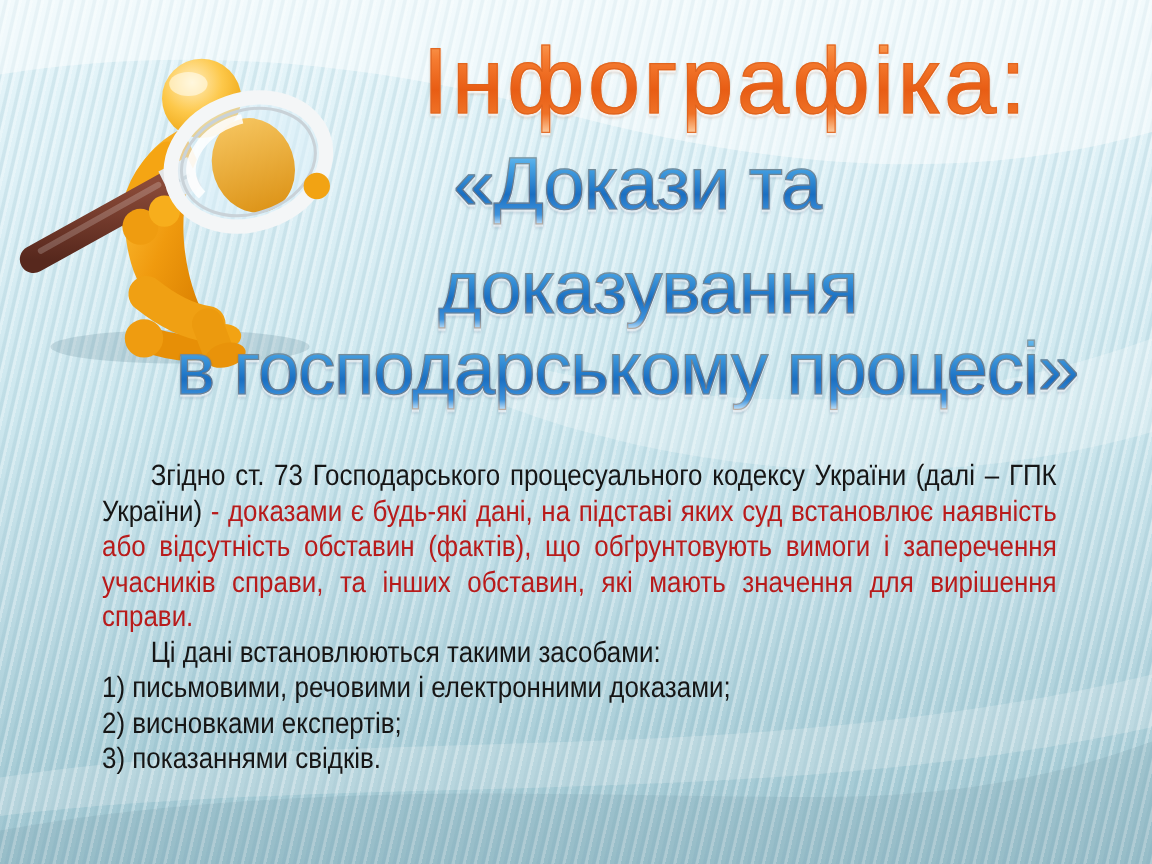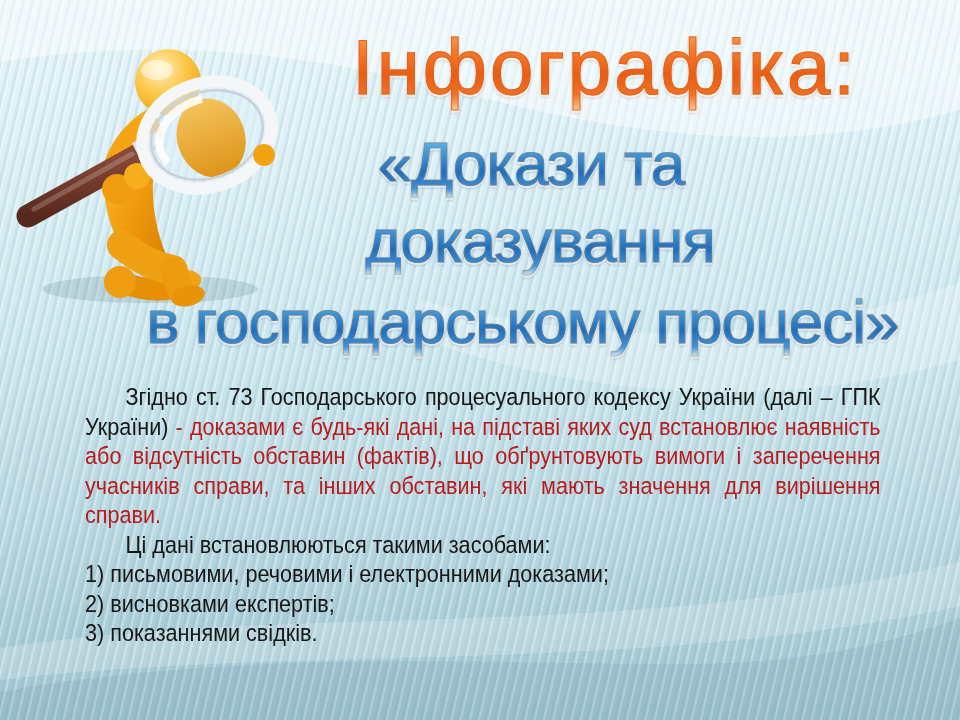--- a/index.html
+++ b/index.html
@@ -27,23 +27,23 @@
     -webkit-text-stroke:1px rgba(222,98,28,0.85);
     filter:drop-shadow(0 2px 0 rgba(255,255,255,0.75)) drop-shadow(0 1px 1px rgba(140,60,10,0.25));
   }
   .sub {
     background:linear-gradient(180deg,#8fd4f7 0%,#49a5e5 28%,#1a6fc2 62%,#3e93dd 86%,#dff2ff 100%);
     -webkit-background-clip:text; background-clip:text; color:transparent;
     -webkit-text-stroke:1px rgba(178,116,64,0.45);
     filter:drop-shadow(0 2px 0 rgba(255,255,255,0.65)) drop-shadow(0 1px 1px rgba(40,70,110,0.30));
     font-size:62px;
   }
-  .sub1 { top:128px; padding-left:102px; }
+  .sub1 { top:118px; padding-left:102px; }
   .sub2 { top:205px; padding-left:120px; }
-  .sub3 { top:286px; padding-left:85px;  }
+  .sub3 { top:272px; padding-left:85px;  }
 
   .body-text {
     position:absolute; left:85px; top:382px; width:902px;
     transform:scaleX(0.882); transform-origin:left top;
     font-size:24.5px; line-height:29.5px; color:#161616; text-align:justify;
   }
   .body-text p { margin:0; text-indent:46px; }
   .red { color:#b81b1b; }
   .list-line { text-indent:0; text-align:left; }
 </style>

